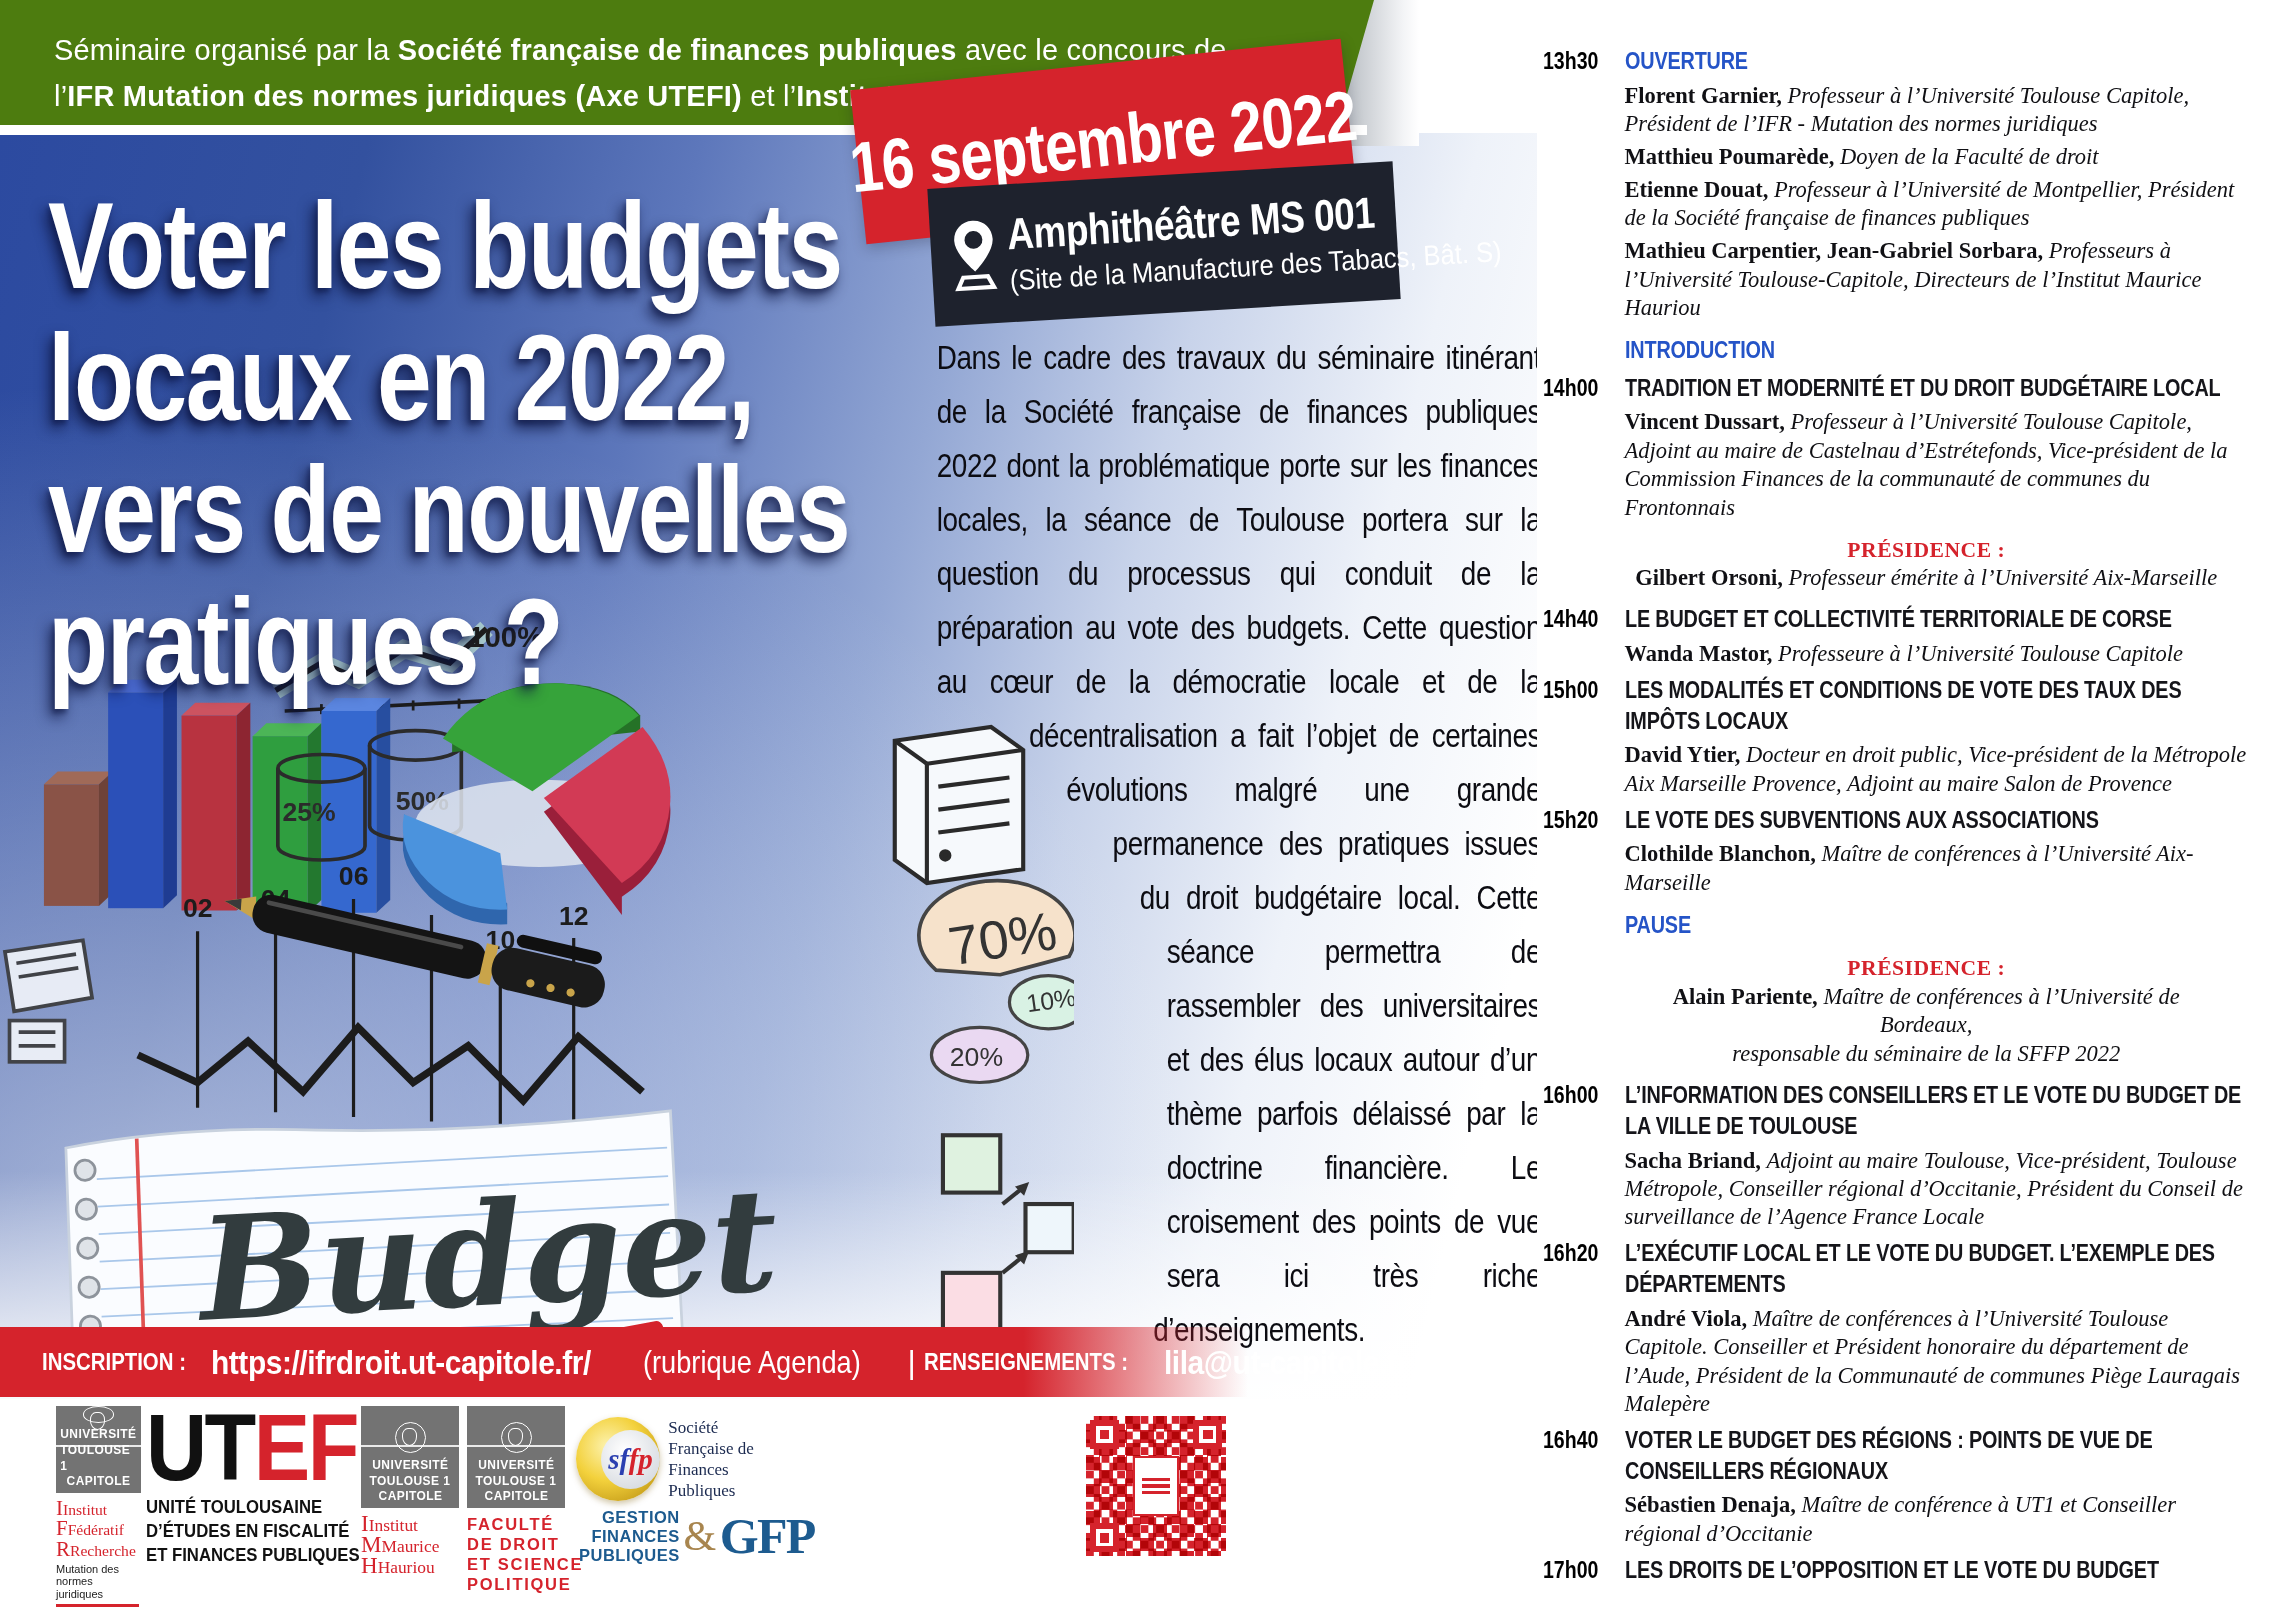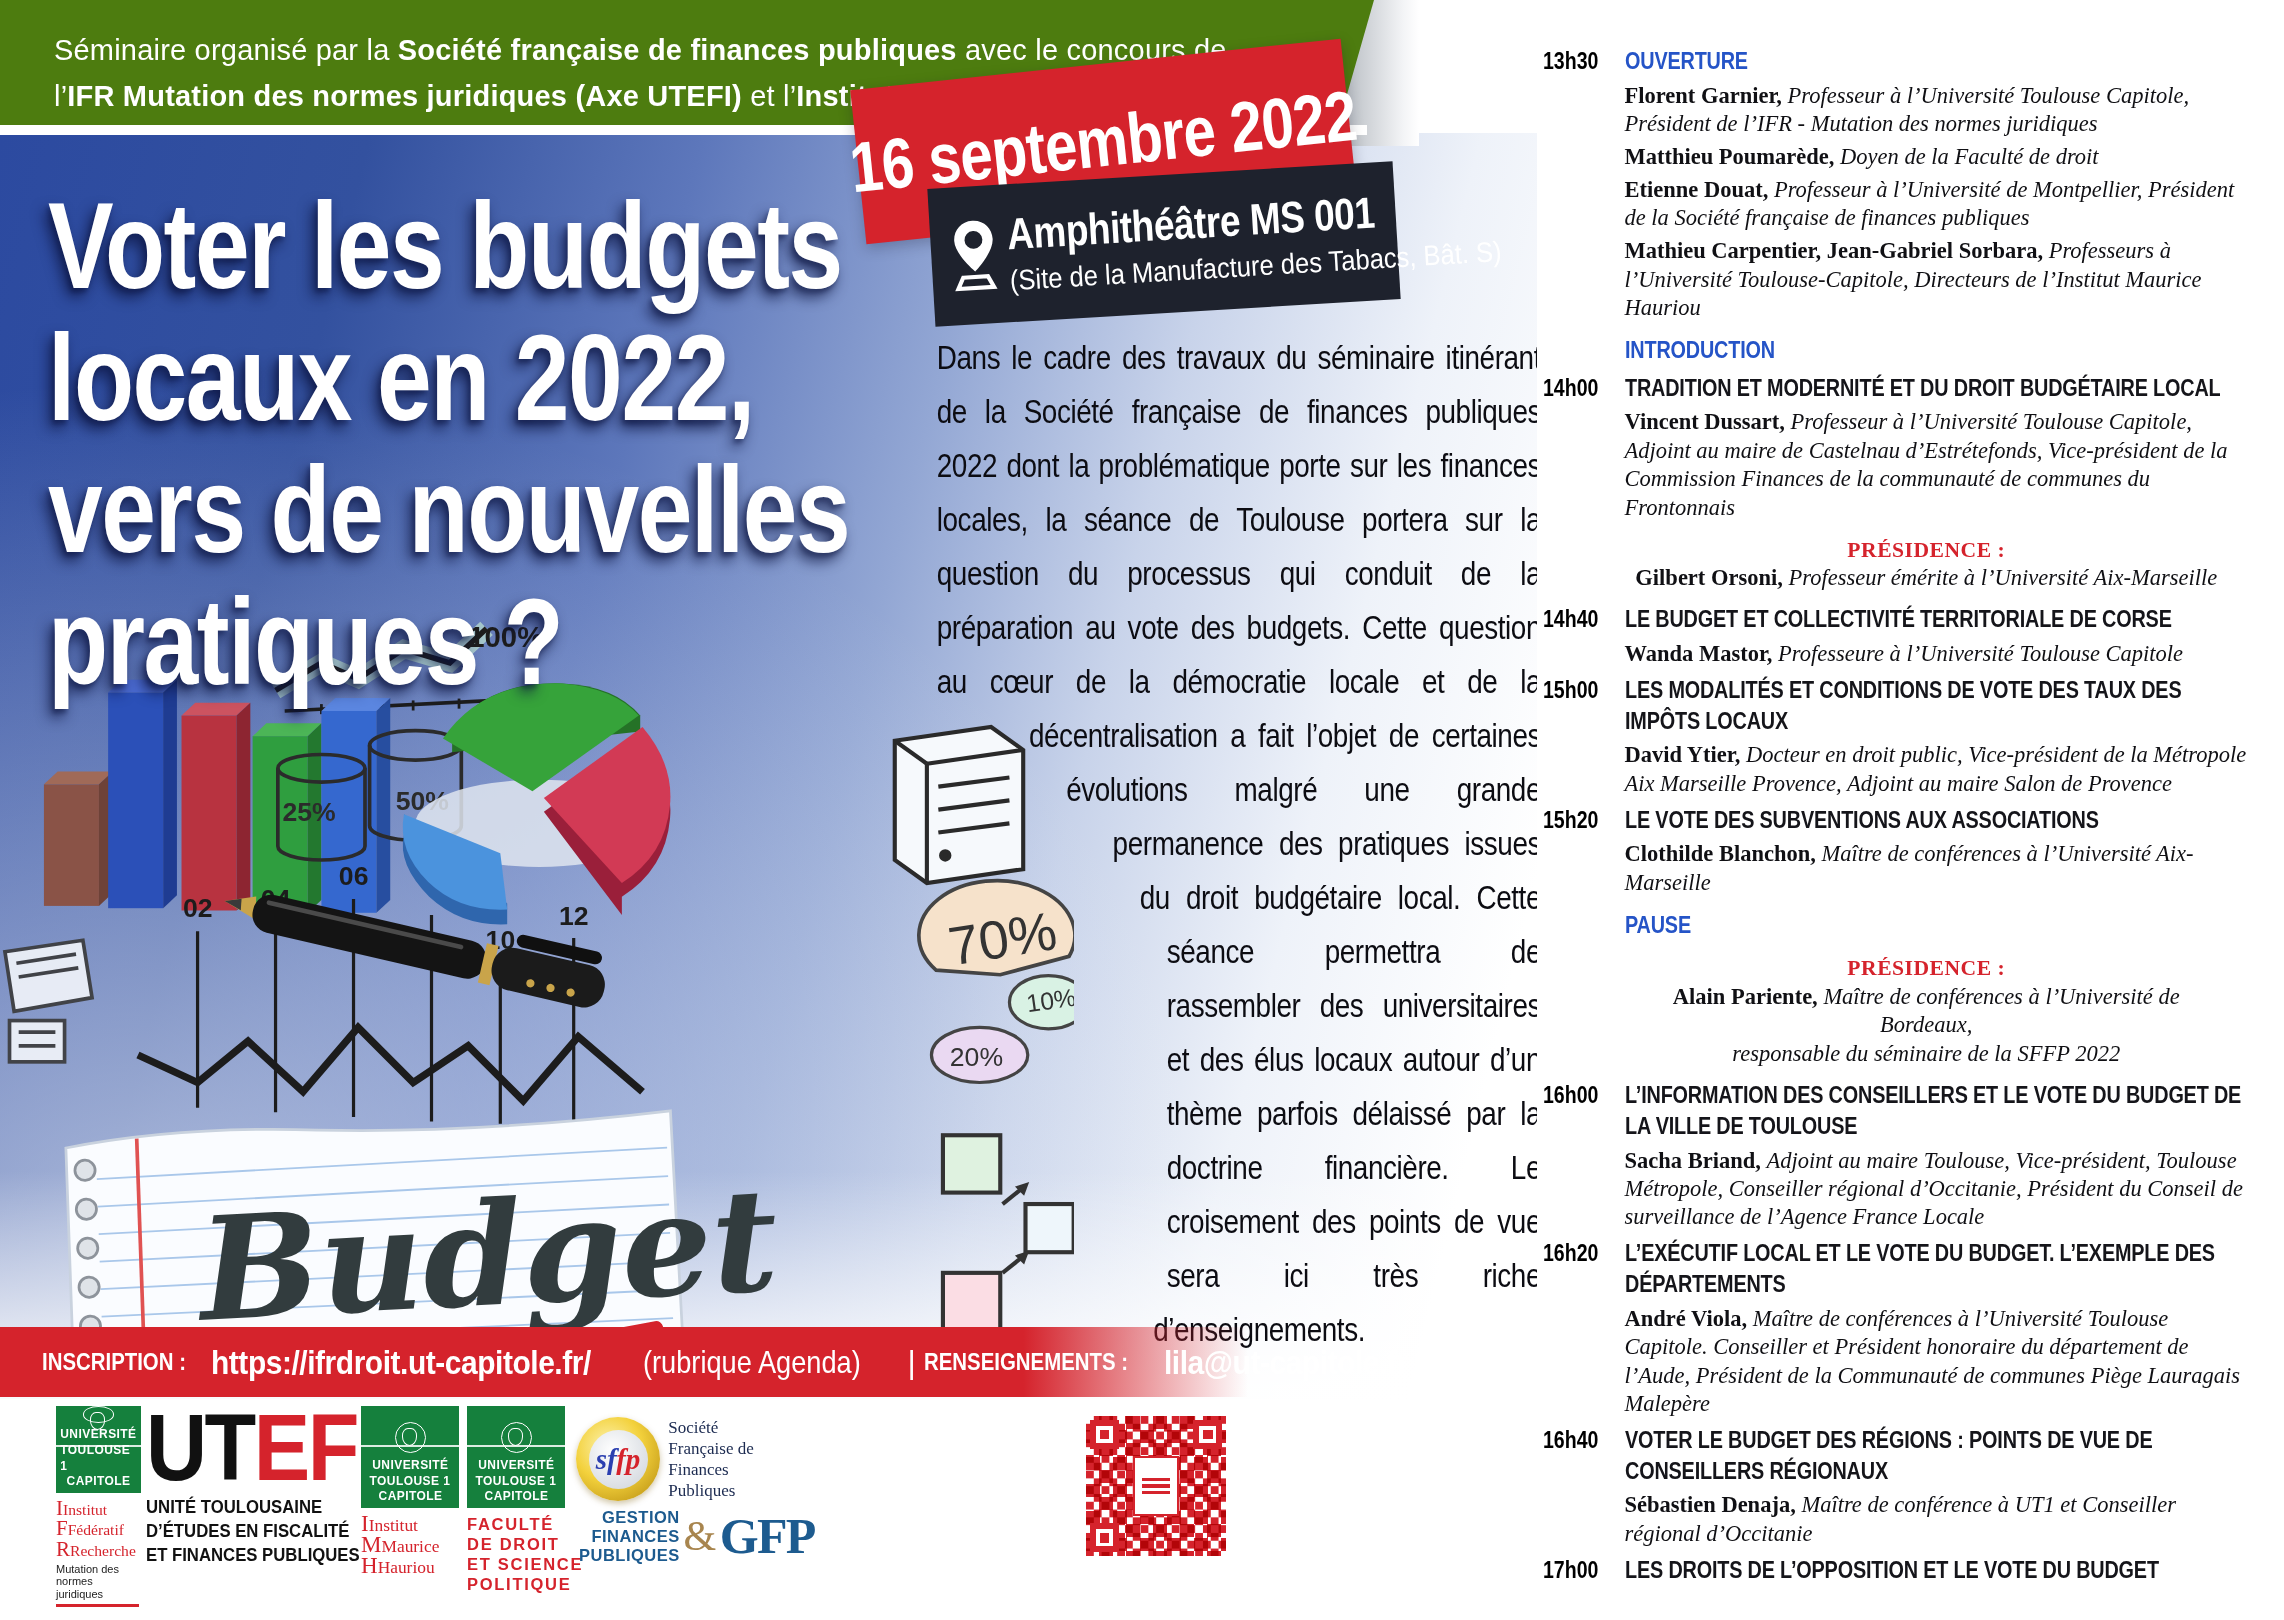--- a/index.html
+++ b/index.html
@@ -50,21 +50,21 @@
   .insc-bar{position:absolute;left:0;top:1327px;width:1248px;height:70px;
     background:linear-gradient(to right,#d5232c 0%,#d5232c 82%,rgba(213,35,44,0) 100%);
     display:flex;align-items:center;padding-left:42px;box-sizing:border-box;color:#fff;white-space:nowrap;}
   .insc-bar .lbl{font-weight:700;font-size:24px;letter-spacing:0;transform:scaleX(.85);transform-origin:0 50%;display:inline-block;}
   .insc-bar .big{font-weight:700;font-size:34px;letter-spacing:-0.5px;display:inline-block;transform:scaleX(.88);transform-origin:0 50%;}
   .insc-bar .mid{font-weight:400;font-size:32px;display:inline-block;transform:scaleX(.85);transform-origin:0 50%;}
   .insc-bar .sep{font-weight:400;font-size:32px;margin:0 8.3px;}
 
   
   .logos{position:absolute;left:0;top:1404px;width:1266px;height:193px;}
-  .ut1c-box{background:#15803d;color:#fff;display:flex;flex-direction:column;align-items:center;justify-content:flex-end;
+  .ut1c-box{background:#737373;color:#fff;display:flex;flex-direction:column;align-items:center;justify-content:flex-end;
     padding-bottom:4.6px;box-sizing:border-box;position:relative;}
   .ut1c-box .seal{width:29px;height:29px;border:1.8px solid #fff;border-radius:50%;margin-bottom:3.7px;position:relative;}
   .ut1c-box .seal:before{content:"";position:absolute;left:6.4px;top:4.6px;width:13px;height:16.5px;border:1.4px solid #fff;border-radius:40% 40% 50% 50%;}
   .ut1c-box .rule{position:absolute;top:39px;left:0;width:100%;height:1.4px;background:rgba(255,255,255,.85);}
   .ut1c-box .l{font-weight:700;font-size:13.3px;letter-spacing:0.5px;line-height:15.6px;transform:scaleX(.9);}
   .logo1{position:absolute;left:56px;top:2.3px;width:85px;}
   .logo1 .ut1c-box{width:85px;height:87px;}
   .ifr-txt{font-family:"Liberation Serif",serif;color:#d5232c;margin-top:5.5px;line-height:18.4px;font-size:15.6px;}
   .ifr-txt .cap{font-size:21px;}
   .ifr-sub{font-family:"Liberation Sans",sans-serif;color:#222;font-size:11px;line-height:12.4px;margin-top:2.8px;}
@@ -77,21 +77,21 @@
   .logo3{position:absolute;left:361px;top:2.3px;width:98px;}
   .logo3 .ut1c-box{width:98px;height:102px;}
   .imh-txt{font-family:"Liberation Serif",serif;color:#d5232c;font-size:17.4px;line-height:20px;margin-top:5.5px;}
   .imh-txt .cap{font-size:23px;}
   .logo4{position:absolute;left:467px;top:2.3px;width:98px;}
   .logo4 .ut1c-box{width:98px;height:102px;}
   .fdsp-txt{color:#d5232c;font-weight:700;font-size:17.4px;line-height:20px;letter-spacing:1.8px;margin-top:5.5px;transform:scaleX(.95);transform-origin:0 0;white-space:nowrap;}
   .logo5{position:absolute;left:576px;top:13px;width:193px;display:flex;align-items:center;}
   .coin{width:84px;height:84px;border-radius:50%;flex:none;
     background:radial-gradient(circle at 38% 35%,#fdf3b0 0%,#f3d13c 45%,#caa21d 80%,#a87d0e 100%);
-    display:flex;align-items:center;justify-content:center;box-shadow:0 2.8px 6.4px rgba(120,90,0,.35);position:relative;}
+    display:flex;align-items:center;justify-content:flex-end;box-shadow:0 2.8px 6.4px rgba(120,90,0,.35);position:relative;}
   .coin .inner{width:59px;height:59px;border-radius:50%;background:radial-gradient(circle at 40% 35%,#ffffff,#d9dde2 75%,#b9bec6);
     display:flex;align-items:center;justify-content:center;}
   .coin .sffp{font-family:"Liberation Serif",serif;font-style:italic;font-weight:700;font-size:29px;color:#2b3fb0;}
   .coin .sffp span:nth-child(2){color:#d5232c;}
   .sffp-words{margin-left:8.3px;font-family:"Liberation Serif",serif;font-size:17px;line-height:21px;color:#1b2a50;}
   .logo6{position:absolute;left:579px;top:103px;width:197px;display:flex;align-items:center;}
   .gfp-small{color:#1d5b8f;font-weight:700;font-size:16.5px;line-height:19px;text-align:right;letter-spacing:0.5px;}
   .gfp-amp{color:#a8854e;font-size:42px;font-family:"Liberation Serif",serif;margin:0 3.7px;}
   .gfp-big{color:#1d5b8f;font-weight:700;font-size:50px;letter-spacing:-1.8px;font-family:"Liberation Serif",serif;}
 

